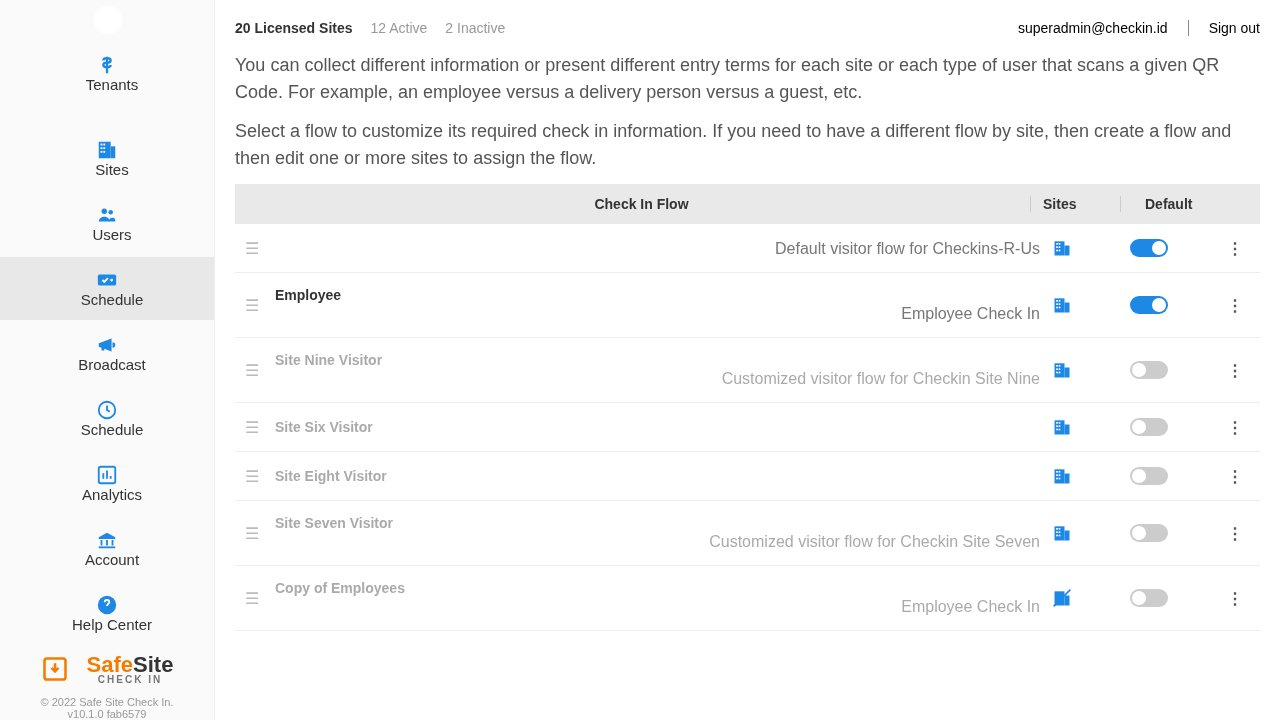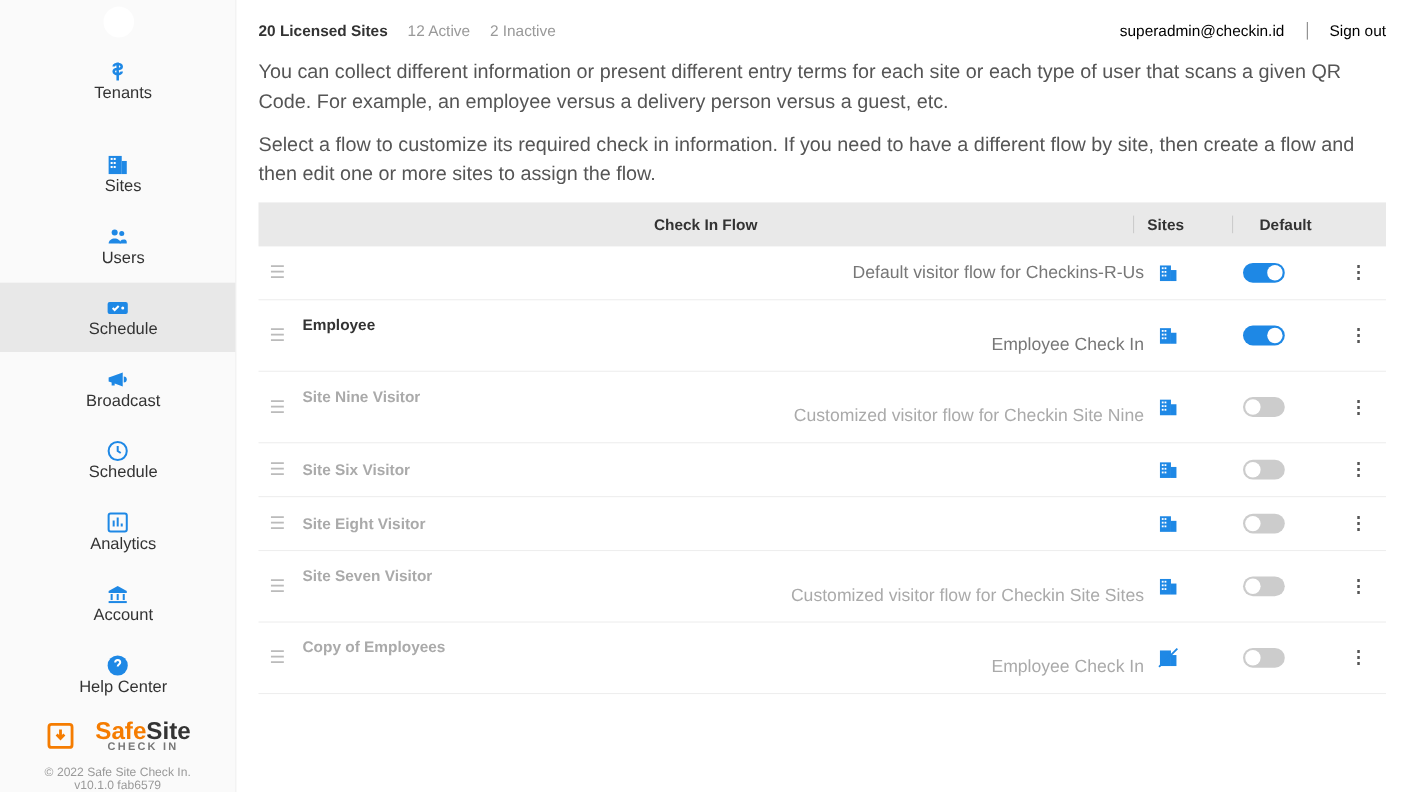--- a/index.html
+++ b/index.html
@@ -373,21 +373,21 @@
         </div>
         <div class="toggle-wrap">
           <div class="toggle"></div>
         </div>
         <div class="row-actions">⋮</div>
       </div>
       <div class="flow-row disabled">
         <div class="drag-handle">☰</div>
         <div class="flow-info">
           <div class="flow-title">Site Seven Visitor</div>
-          <div class="flow-desc">Customized visitor flow for Checkin Site Sites</div>
+          <div class="flow-desc">Customized visitor flow for Checkin Site Seven</div>
         </div>
         <div class="sites-icon">
           <svg width="20" height="20" viewBox="0 0 24 24" fill="currentColor">
             <rect x="3" y="4" width="12" height="17"></rect>
             <rect x="15" y="9" width="6" height="12"></rect>
             <rect x="5" y="6" width="2" height="2" fill="#fff"></rect>
             <rect x="8" y="6" width="2" height="2" fill="#fff"></rect>
             <rect x="5" y="10" width="2" height="2" fill="#fff"></rect>
             <rect x="8" y="10" width="2" height="2" fill="#fff"></rect>
             <rect x="5" y="14" width="2" height="2" fill="#fff"></rect>

